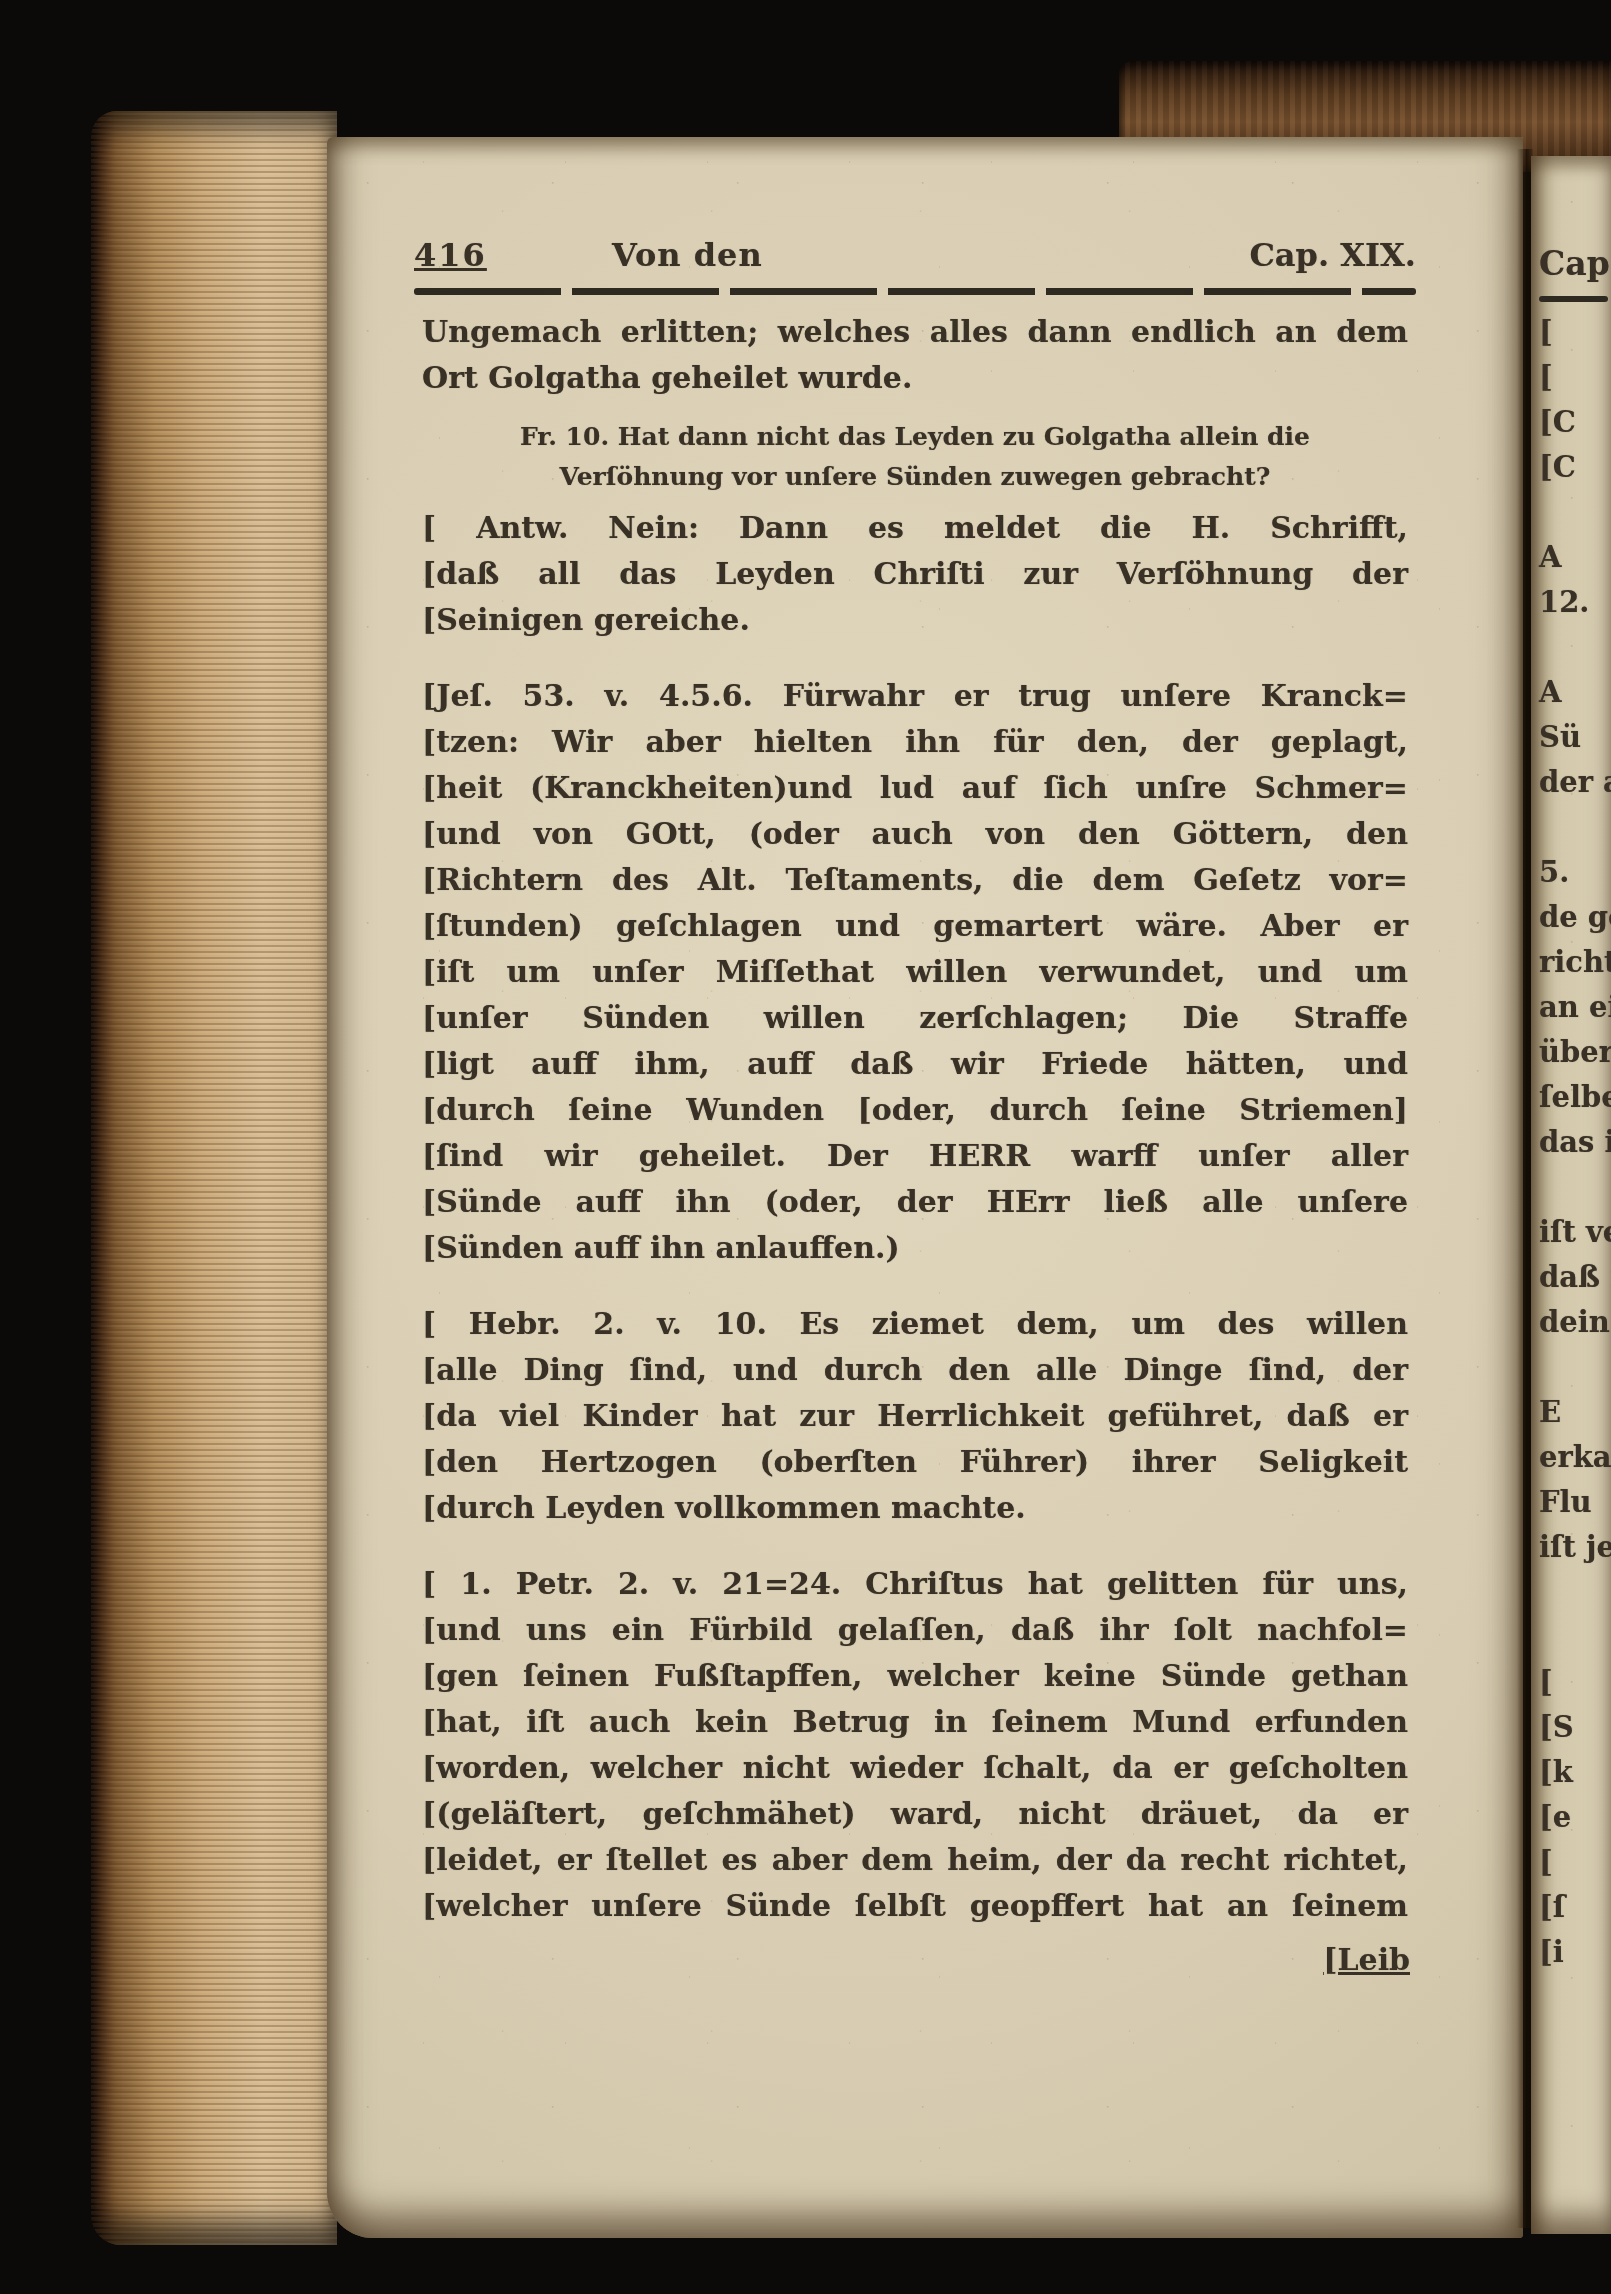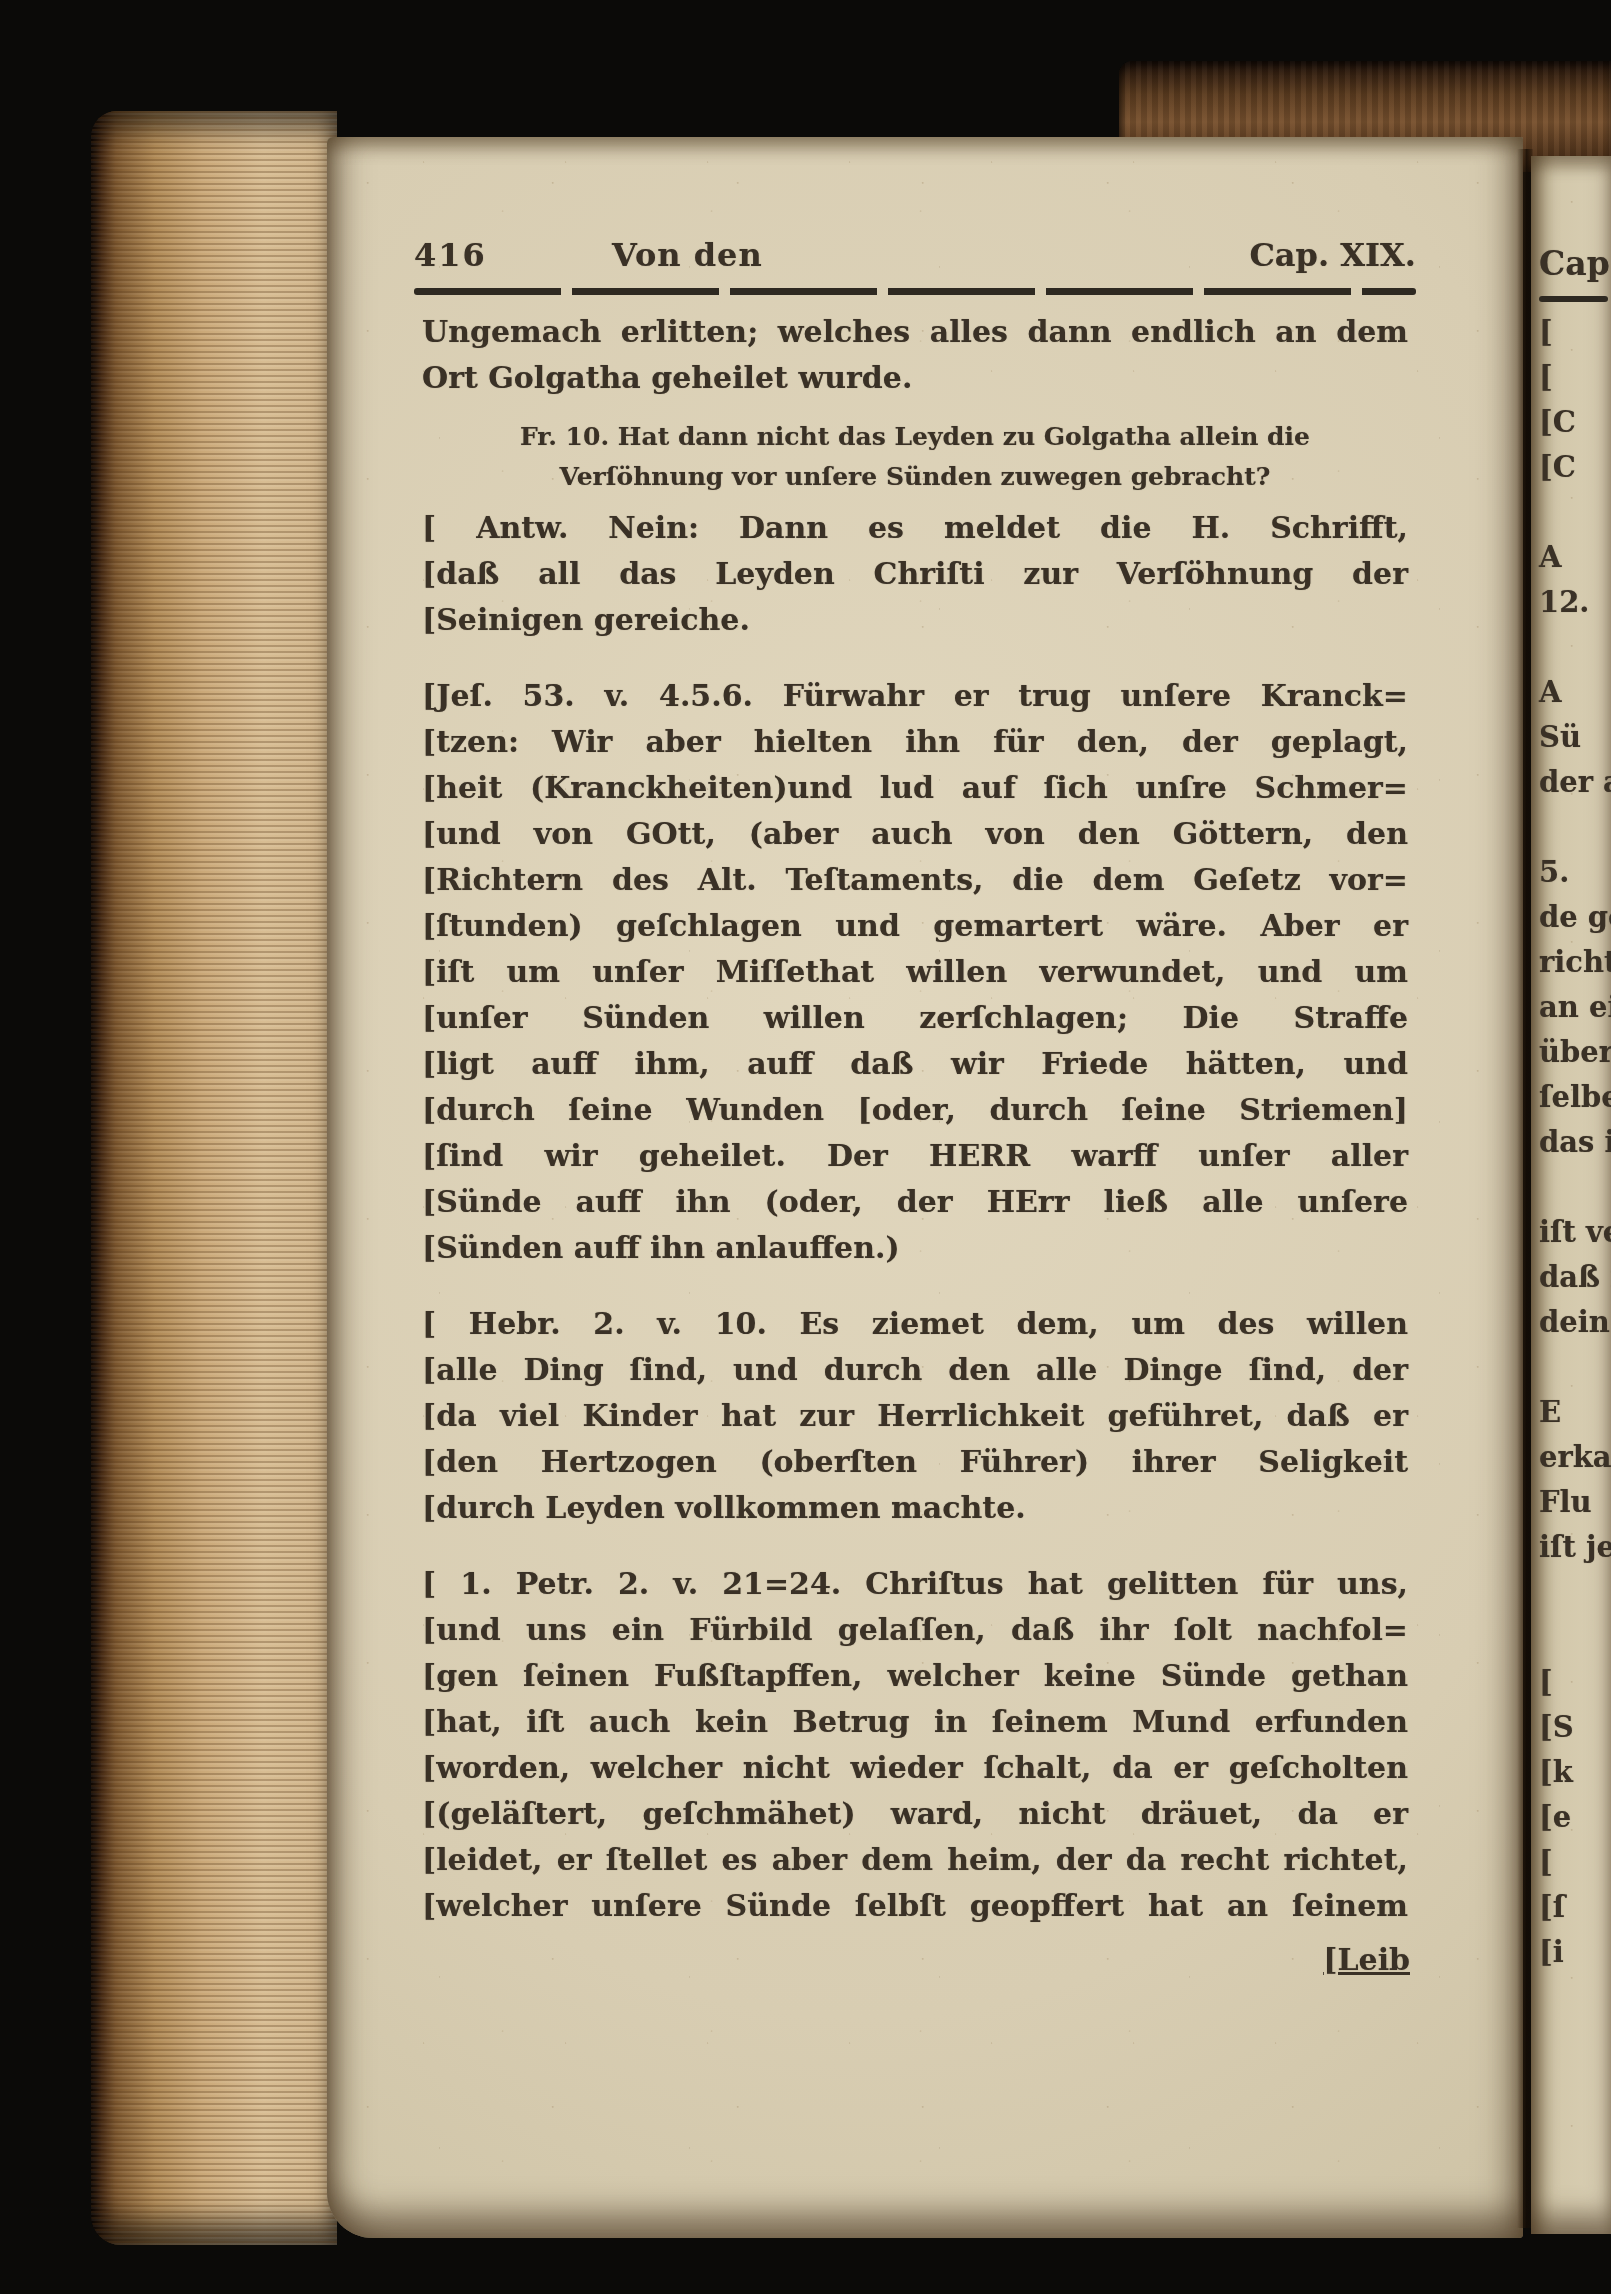--- a/index.html
+++ b/index.html
@@ -42,21 +42,21 @@
 
   .right-strip{position:absolute;left:1531px;top:156px;width:81px;height:2078px;
     background:linear-gradient(90deg,#c3b795 0%,#d3c8ab 30%,#d9cfb4 100%);
     box-shadow:inset 14px 0 20px -8px rgba(60,40,20,.55), inset 0 -20px 24px rgba(60,40,20,.5), inset 0 12px 14px rgba(70,50,25,.4);
     overflow:hidden;}
 
   
   .ink{color:#3a3126;text-shadow:0 0 1px rgba(58,49,38,.45);}
   .text-col{position:absolute;left:87px;top:99px;width:1002px;}
   .hdr{display:flex;align-items:baseline;font-weight:bold;font-size:33px;}
-  .hdr .num{width:198px;font-size:32px;letter-spacing:2px;}
+  .hdr .num{width:198px;font-size:32px;letter-spacing:2px;text-decoration:underline;}
   .hdr .title{flex:1;text-align:left;font-size:32px;letter-spacing:1px;}
   .hdr .chap{width:228px;text-align:right;font-size:32px;}
   .rule{height:7px;margin-top:14px;border-radius:3px;
     background:repeating-linear-gradient(90deg,#2e2921 0 147px, rgba(46,41,33,0) 147px 158px);}
   .body-text{margin-top:14px;font-weight:bold;font-size:30px;line-height:46px;}
   .para{margin:8px;}
   .para .line{text-align:justify;text-align-last:justify;white-space:nowrap;}
   .para.short-last .line:last-child{text-align-last:left;}
   .para-q{margin:16px 0 6px 0;}
   .para-q .line{font-size:25px;line-height:40px;text-align:center;text-align-last:center;white-space:nowrap;}
@@ -106,21 +106,21 @@
             <div class="line">[daß all das Leyden Chriſti zur Verſöhnung der</div>
             <div class="line">[Seinigen gereiche.</div>
           </div>
 
         <div class="gap"></div>
 
         <div class="para short-last">
             <div class="line">[Jeſ. 53. v. 4.5.6. Fürwahr er trug unſere Kranck=</div>
             <div class="line">[tzen:  Wir aber hielten ihn für den, der geplagt,</div>
             <div class="line">[heit (Kranckheiten)und lud auf ſich unſre Schmer=</div>
-            <div class="line">[und von GOtt, (aber auch von den Göttern, den</div>
+            <div class="line">[und von GOtt, (oder auch von den Göttern, den</div>
             <div class="line">[Richtern des Alt. Teſtaments, die dem Geſetz vor=</div>
             <div class="line">[ſtunden) geſchlagen und gemartert wäre.  Aber er</div>
             <div class="line">[iſt um unſer Miſſethat willen verwundet, und um</div>
             <div class="line">[unſer Sünden willen zerſchlagen;  Die Straffe</div>
             <div class="line">[ligt auff ihm, auff daß wir Friede hätten, und</div>
             <div class="line">[durch ſeine Wunden [oder, durch ſeine Striemen]</div>
             <div class="line">[ſind wir geheilet.  Der HERR warff unſer aller</div>
             <div class="line">[Sünde auff ihn (oder, der HErr ließ alle unſere</div>
             <div class="line">[Sünden auff ihn anlauffen.)</div>
           </div>

